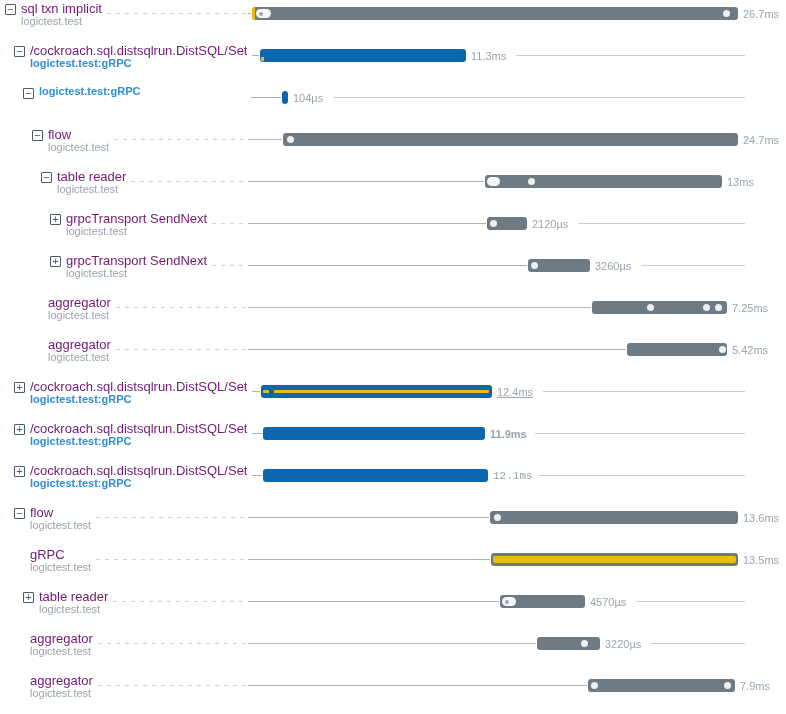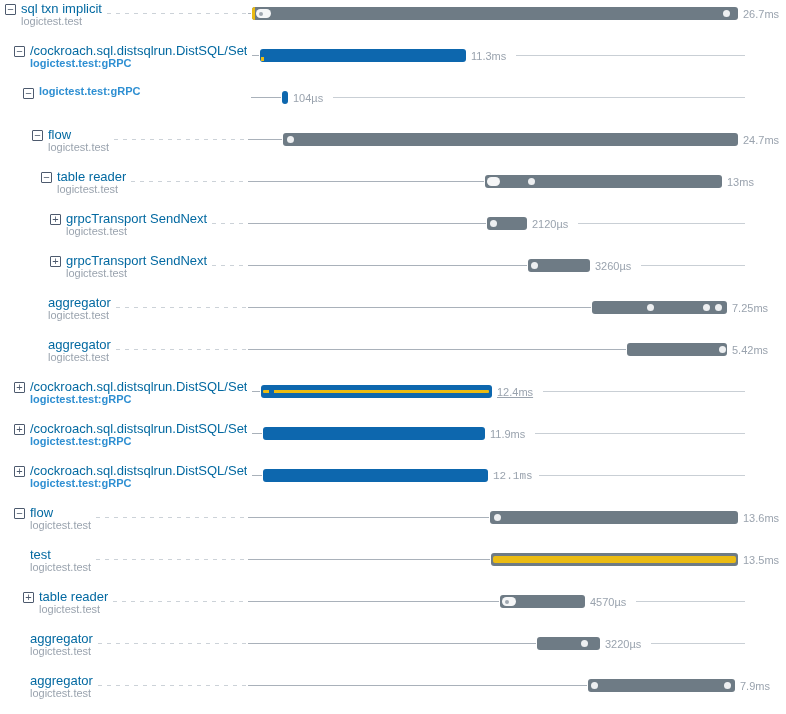--- a/index.html
+++ b/index.html
@@ -5,21 +5,21 @@
   html,body { margin:0; padding:0; background:#ffffff; }
   body { font-family:"Liberation Sans", sans-serif; }
   .trace { position:relative; width:786px; height:714px; background:#fff; overflow:hidden; }
   .row { position:relative; height:42px; }
   .icon {
     position:absolute; top:4px; width:11px; height:11px; box-sizing:border-box;
     border:1px solid #4d5a6e; border-radius:1px; color:#4d5a6e; background:#fff;
     font-size:11px; line-height:8px; text-align:center; cursor:pointer; display:block;
   }
   .label { position:absolute; top:2px; }
-  .title { display:block; font-size:13px; line-height:14px; color:#0369a1;
+  .title { display:block; font-size:13px; line-height:14px; color:#701a75;
            white-space:nowrap; overflow:hidden; text-overflow:clip; }
   .sub { display:block; font-size:11px; line-height:11px; white-space:nowrap; }
   .sub.gray { color:#9aa3ae; }
   .sub.blue { color:#2e8fd2;font-weight:bold; }
   .line { position:absolute; top:13px; height:1px; }
   .line.dash { background:repeating-linear-gradient(90deg,#ccd2d8 0 4px,transparent 4px 9px); }
   .line.solid { background:#a9b1ba; }
   .line.trail { background:#c9cfd5; }
   .bar { position:absolute; top:7px; height:13px; border-radius:3px; cursor:pointer; }
   .bar.gray { background:#6e7b85; }
@@ -190,21 +190,21 @@
       <div class="line trail" style="left: 543.078px; width: 201.922px;"></div>
     </div>
 
   <div class="row">
     <span class="icon" style="left: 14px;">+</span>
     <div class="label" style="left: 30px;">
       <span class="title" style="max-width: 224px;">/cockroach.sql.distsqlrun.DistSQL/Set</span>
       <span class="sub blue">logictest.test:gRPC</span>
     </div>
     <div class="bar blue" style="left: 263px; width: 222px;"></div>
-    <span class="dur" style="left: 490px;">11.9ms</span>
+    <span class="dur" style="left: 490px; font-weight: bold;">11.9ms</span>
   <div class="line solid" style="left: 252.484px; width: 9.51562px;"></div>
       <div class="line trail" style="left: 535.266px; width: 209.734px;"></div>
     </div>
 
   <div class="row">
     <span class="icon" style="left: 14px;">+</span>
     <div class="label" style="left: 30px;">
       <span class="title" style="max-width: 224px;">/cockroach.sql.distsqlrun.DistSQL/Set</span>
       <span class="sub blue">logictest.test:gRPC</span>
     </div>
@@ -224,21 +224,21 @@
         <span class="marker dot" style="left: 4px;"></span>
       </div>
     <span class="dur" style="left: 743px;">13.6ms</span>
   <div class="line dash" style="left: 96.1406px; width: 151.859px;"></div>
       <div class="line solid" style="left: 248px; width: 241px;"></div>
     </div>
 
   <div class="row">
 
     <div class="label" style="left: 30px;">
-      <span class="title" style="max-width: 224px;">test</span>
+      <span class="title" style="max-width: 224px;">gRPC</span>
       <span class="sub gray">logictest.test</span>
     </div>
     <div class="bar noop" style="left: 491px; width: 247px;"></div>
     <span class="dur" style="left: 743px;">13.5ms</span>
   <div class="line dash" style="left: 96.1406px; width: 151.859px;"></div>
       <div class="line solid" style="left: 248px; width: 242px;"></div>
     </div>
 
   <div class="row">
     <span class="icon" style="left: 23px;">+</span>

